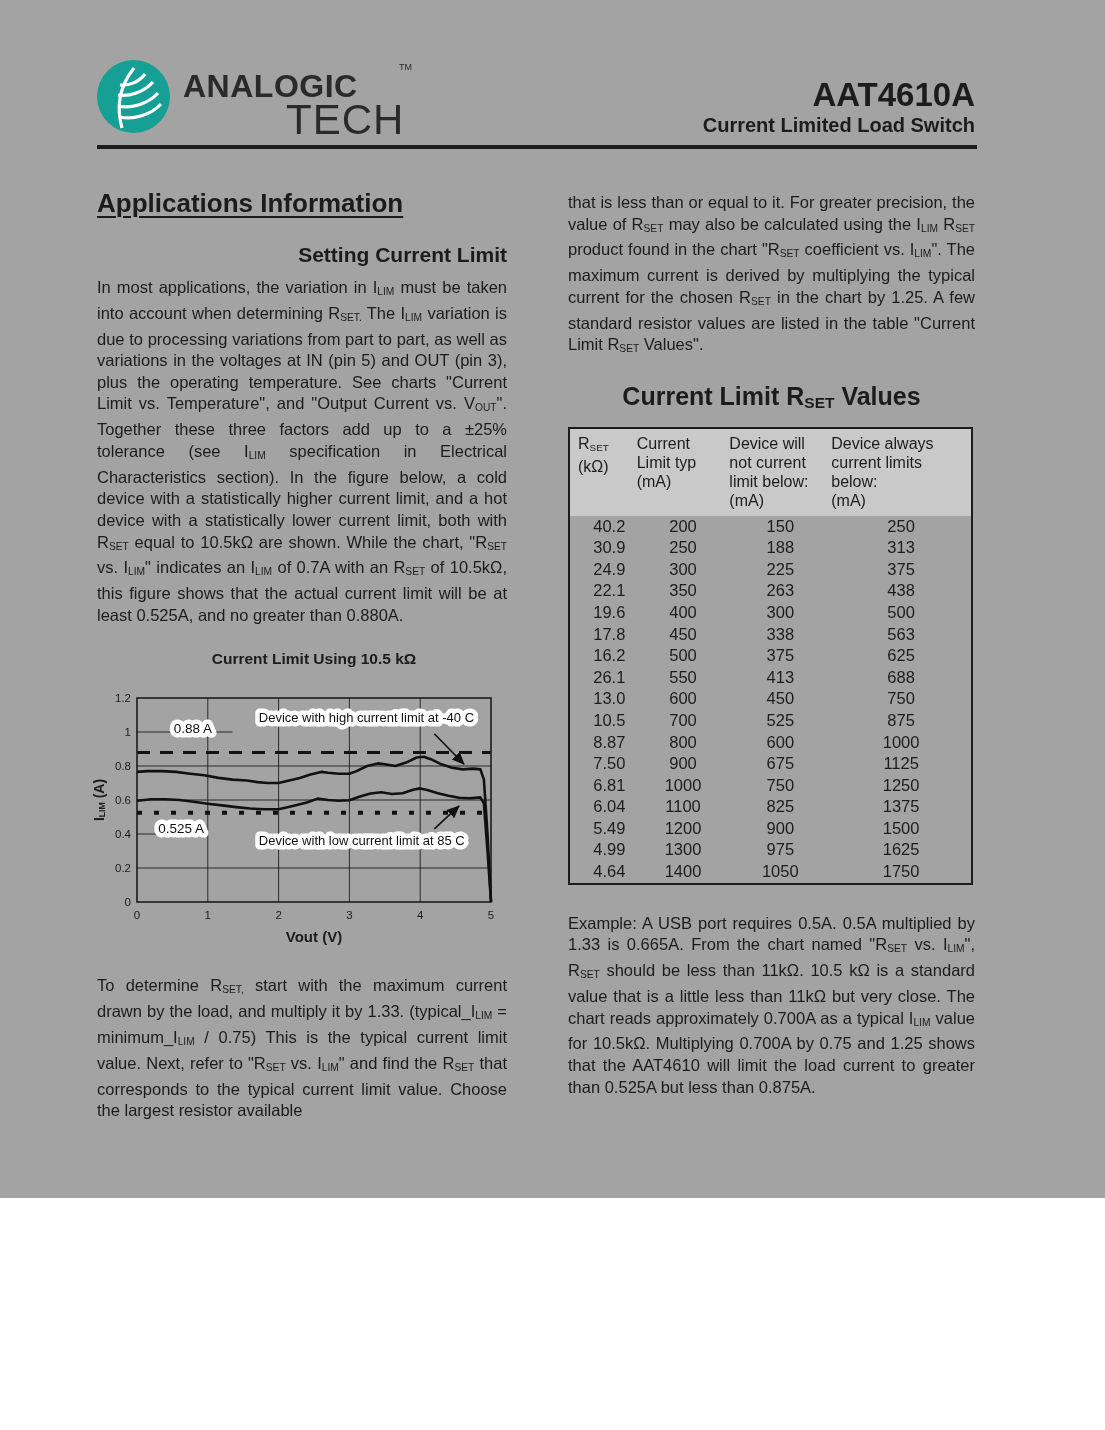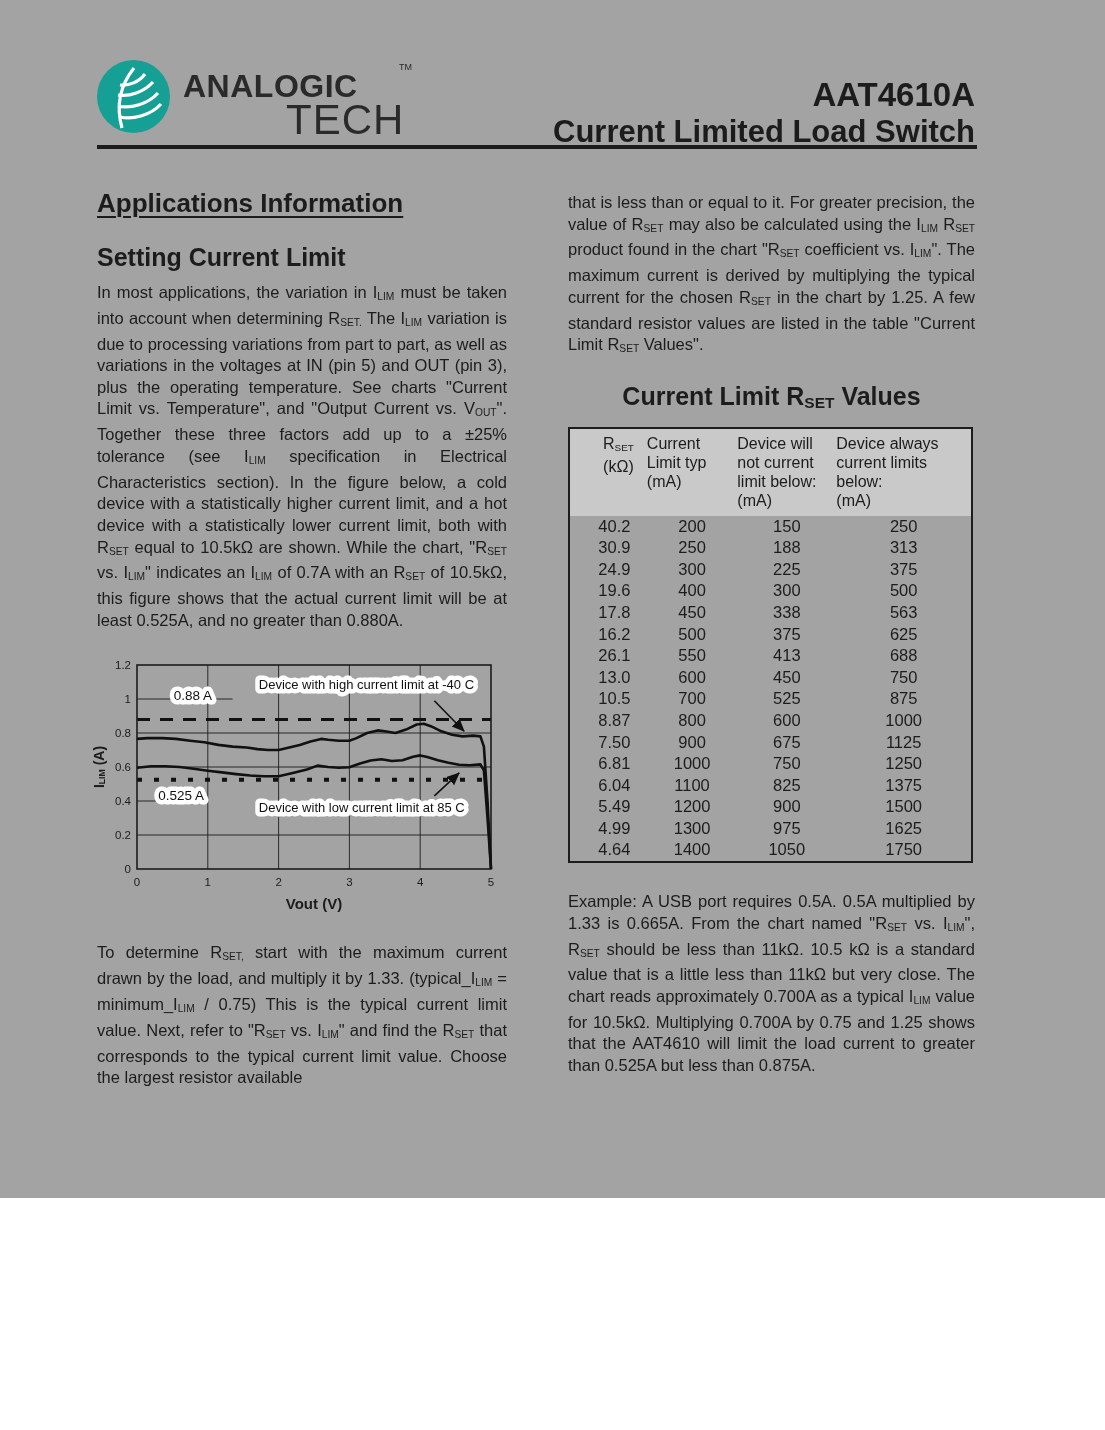--- a/index.html
+++ b/index.html
@@ -7,28 +7,28 @@
         font-family:"Liberation Sans",sans-serif;color:#1c1c1c;overflow:hidden;}
   
   .logo{position:absolute;left:97px;top:60px;width:300px;height:80px;}
   .logo-circle{position:absolute;left:0;top:0;}
   .logo-word{position:absolute;left:86px;top:8px;font-size:32px;font-weight:bold;
              letter-spacing:0.5px;color:#2a2a2a;}
   .logo-tm{position:absolute;left:302px;top:2px;font-size:9px;color:#2a2a2a;}
   .logo-word2{position:absolute;left:189px;top:36px;font-size:42px;font-weight:400;
               letter-spacing:1px;color:#2a2a2a;text-align:center;}
   .product-title{position:absolute;right:130px;top:76px;font-size:33px;font-weight:bold;}
-  .product-subtitle{position:absolute;right:130px;top:114px;font-size:31px;font-weight:bold;}
+  .product-subtitle{position:absolute;right:130px;top:114px;font-size:20px;font-weight:bold;}
   .header-rule{position:absolute;left:97px;right:128px;top:145px;height:4px;background:#1c1c1c;}
   
   .col-left{position:absolute;left:97px;top:188px;width:410px;}
   .col-right{position:absolute;left:568px;top:188px;width:407px;}
   .section-title{font-size:26px;font-weight:bold;margin:0;
     text-decoration:underline;text-decoration-thickness:2px;text-underline-offset:4px;}
-  .section-subtitle{font-size:25px;font-weight:bold;margin:24px 0 8px 0;}
+  .section-subtitle{font-size:21px;font-weight:bold;margin:24px 0 8px 0;text-align:right;}
   .para{font-size:16.5px;line-height:21.6px;text-align:justify;margin:10px 0 0 0;}
   .sub{font-size:0.62em;vertical-align:-0.22em;}
   
   .chart-fig{position:relative;margin:24px 0 0 0;}
   .chart-title{font-size:15.5px;font-weight:bold;text-align:center;width:354px;margin-left:40px;}
   .chart-canvas{position:relative;margin-top:20px;}
   .y-axis-label{position:absolute;left:2px;top:112px;transform:translate(-50%,-50%) rotate(-90deg);
     white-space:nowrap;font-weight:bold;font-size:14px;}
   .x-axis-label{width:354px;margin-left:40px;text-align:center;font-weight:bold;
     font-size:15px;margin-top:2px;}
@@ -42,21 +42,21 @@
   .ty{text-anchor:end;}
   .rlabel{font-size:13.5px;}
   .ann{font-size:13px;}
   .halo{paint-order:stroke;stroke:#ffffff;stroke-width:9;stroke-linejoin:round;fill:#111;}
   .arrow{stroke:#111;stroke-width:1.6;}
   
   .table-heading{text-align:center;font-size:25px;font-weight:bold;margin:22px 0 14px 0;}
   table.rset{width:405px;border-collapse:collapse;border:2.2px solid #1c1c1c;}
   table.rset th{background:#c9c9c9;font-weight:normal;font-size:16px;line-height:19px;
     vertical-align:top;padding:5px 0 6px 0;white-space:pre-line;text-align:left;}
-  table.rset th:first-child{text-align:center;padding-left:20px;}
+  table.rset th:first-child{text-align:left;padding-left:8px;}
   table.rset td{font-size:16.5px;line-height:21.6px;height:21.6px;padding:0;text-align:center;}
   table.rset td:first-child{text-align:center;padding-left:12px;}
   .c1{width:60px;} .c2{width:95px;} .c3{width:105px;} .c4{width:145px;}
   
   .footer-rule{position:absolute;left:95px;right:127px;top:1311px;height:4px;background:#1c1c1c;}
   .page-number{position:absolute;left:97px;top:1324px;font-size:18px;}
   .doc-code{position:absolute;right:130px;top:1328px;font-size:15px;font-style:italic;
     font-family:"Liberation Serif",serif;}
 </style>
 </head>
@@ -82,20 +82,21 @@
   <div class="product-title">AAT4610A</div>
   <div class="product-subtitle">Current Limited Load Switch</div>
   <div class="header-rule"></div>
 
   <div class="col-left">
     <h1 class="section-title">Applications Information</h1>
     <h2 class="section-subtitle">Setting Current Limit</h2>
     <p class="para"><span>In most applications, the variation in I</span><span class="sub">LIM</span><span> must be taken into account when determining R</span><span class="sub">SET.</span><span> The I</span><span class="sub">LIM</span><span> variation is due to processing variations from part to part, as well as variations in the voltages at IN (pin 5) and OUT (pin 3), plus the operating temperature. See charts "Current Limit vs. Temperature", and "Output Current vs. V</span><span class="sub">OUT</span><span>". Together these three factors add up to a ±25% tolerance (see I</span><span class="sub">LIM</span><span> specification in Electrical Characteristics section). In the figure below, a cold device with a statistically higher current limit, and a hot device with a statistically lower current limit, both with R</span><span class="sub">SET</span><span> equal to 10.5kΩ are shown. While the chart, "R</span><span class="sub">SET</span><span> vs. I</span><span class="sub">LIM</span><span>" indicates an I</span><span class="sub">LIM</span><span> of 0.7A with an R</span><span class="sub">SET</span><span> of 10.5kΩ, this figure shows that the actual current limit will be at least 0.525A, and no greater than 0.880A.</span></p>
 
     <figure class="chart-fig" style="margin-left:0;">
+      <div class="chart-title">Current Limit Using 10.5 kΩ</div>
       <div class="chart-canvas">
         <svg id="chart-svg" width="408" height="234" viewBox="0 0 408 234">
           <defs>
             <marker id="ah" markerWidth="10" markerHeight="10" refX="7.5" refY="3.5" orient="auto">
               <path d="M0,0 L8,3.5 L0,7 z" fill="#111"></path>
             </marker>
           </defs>
         <line x1="110.8" y1="10" x2="110.8" y2="214" class="grid"></line>
             <line x1="181.6" y1="10" x2="181.6" y2="214" class="grid"></line>
             <line x1="252.4" y1="10" x2="252.4" y2="214" class="grid"></line>
@@ -174,20 +175,26 @@
             <td>188</td>
             <td>313</td>
           </tr>
           <tr>
             <td>24.9</td>
             <td>300</td>
             <td>225</td>
             <td>375</td>
           </tr>
           <tr>
+            <td>22.1</td>
+            <td>350</td>
+            <td>263</td>
+            <td>438</td>
+          </tr>
+          <tr>
             <td>19.6</td>
             <td>400</td>
             <td>300</td>
             <td>500</td>
           </tr>
           <tr>
             <td>17.8</td>
             <td>450</td>
             <td>338</td>
             <td>563</td>

